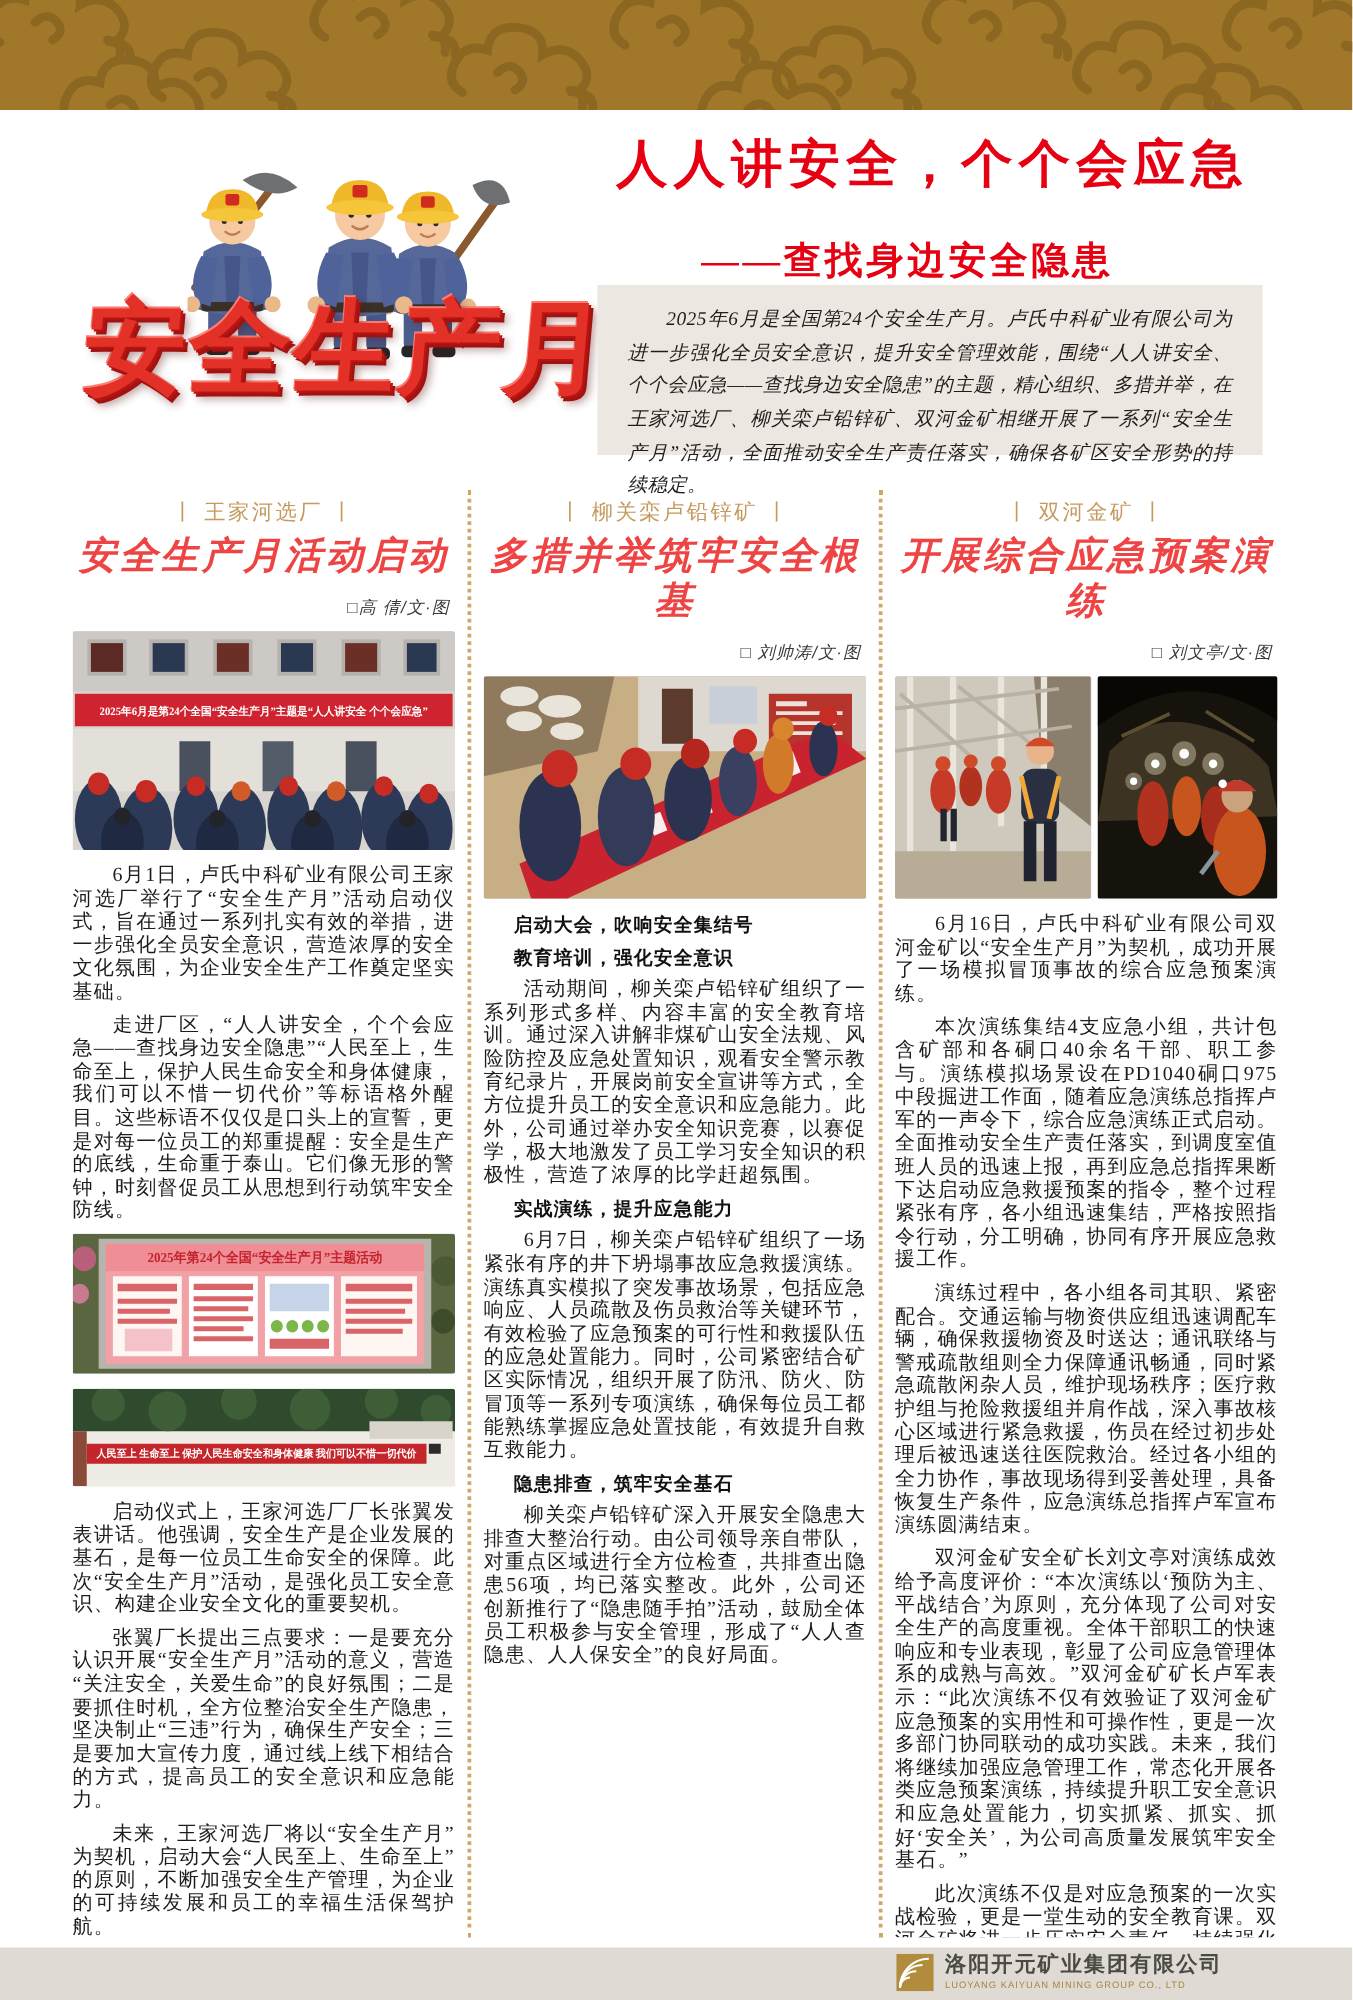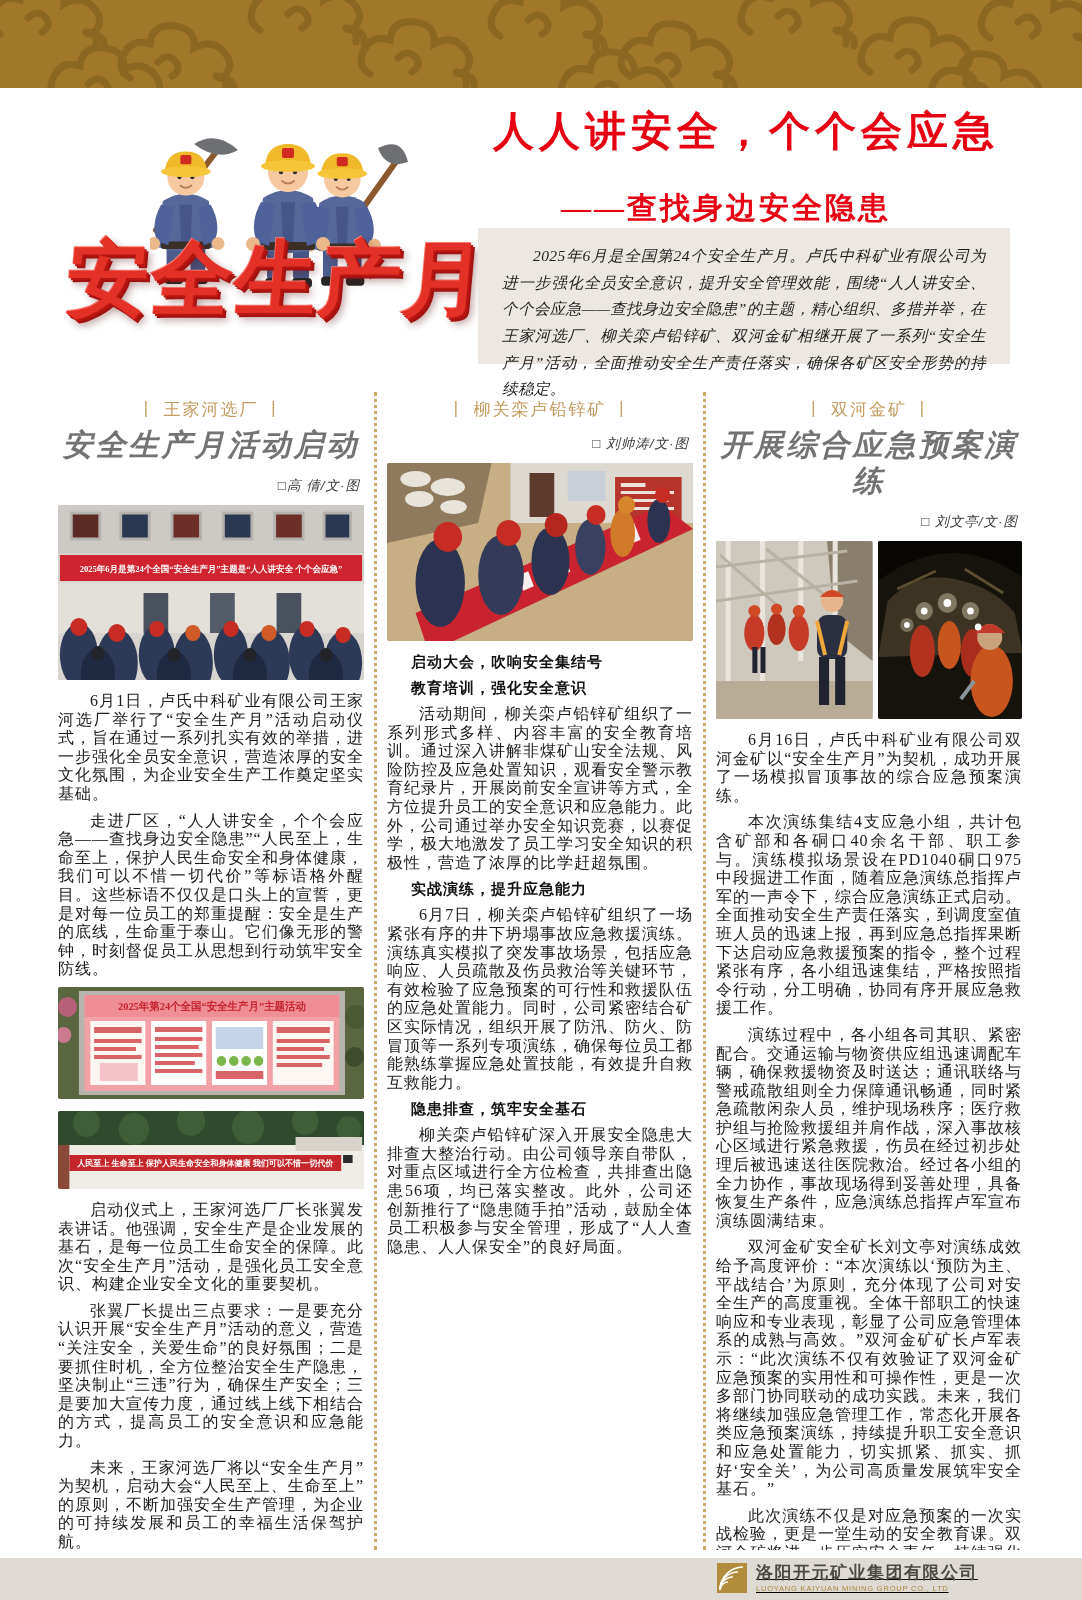--- a/index.html
+++ b/index.html
@@ -23,38 +23,38 @@
              box-sizing:border-box;padding:15px 24px 12px 24px;}
   .intro-box p{margin:0;font-style:italic;font-size:15.5px;line-height:1.72;letter-spacing:.4px;
                color:#1e1e1e;text-indent:2em;text-align:justify;}
 
   
   .columns{position:absolute;left:58px;top:392px;width:966px;height:1158px;display:flex;overflow:hidden;}
   .col{width:306px;flex:0 0 306px;overflow:hidden;}
   .col + .col{border-left:3px dotted #cfa868;margin-left:10px;padding-left:10px;}
   .kicker{text-align:center;font-family:"Liberation Sans", sans-serif;color:#c49a5e;
           font-size:17px;letter-spacing:2px;margin:6px 0 2px;}
-  .col-title{text-align:center;color:#737373;font-weight:bold;font-style:italic;
+  .col-title{text-align:center;color:#ef4444;font-weight:bold;font-style:italic;
              font-size:30px;letter-spacing:3px;margin:6px 0 2px;line-height:1.2;}
   .byline{text-align:right;font-family:"Liberation Sans", sans-serif;font-size:13.5px;color:#3a3a3a;
           margin:14px 4px 10px 0;letter-spacing:1px;font-style:italic;}
   .photo{position:relative;width:100%;margin:2px 0 12px;overflow:hidden;border-radius:2px;background:#ccc;}
   .photo svg{display:block;width:100%;height:100%;}
   .ph-1{height:175px;} .ph-2{height:112px;} .ph-3{height:78px;} .ph-4{height:178px;}
   .photo-pair{display:flex;gap:5px;margin:2px 0 12px;}
   .photo-pair .photo{margin:0;}
   .pp-l{width:52%;height:178px;} .pp-r{width:48%;height:178px;}
   .col p.body{margin:0 0 8px;font-size:16px;line-height:18.6px;letter-spacing:1px;
               color:#1c1c1c;text-indent:2em;text-align:justify;}
   .subhd{font-family:"Liberation Sans", sans-serif;font-weight:bold;font-size:15px;color:#111;
          margin:6px 0 7px;padding-left:1.6em;letter-spacing:1px;}
 
   
   .footer{position:absolute;left:0;bottom:0;width:1082px;height:42px;background:#dfdbd4;}
-  .brand{position:absolute;right:104px;top:5px;display:flex;align-items:flex-end;gap:9px;text-decoration:underline;}
+  .brand{position:absolute;right:104px;top:5px;display:flex;align-items:flex-start;gap:9px;}
   .brand-text .cn{font-family:"Liberation Sans", sans-serif;font-weight:bold;font-size:17px;
                   color:#4c4a45;letter-spacing:1.5px;line-height:1.1;}
   .brand-text .en{font-family:"Liberation Sans", sans-serif;font-size:7.5px;color:#a8853b;
                   letter-spacing:.8px;margin-top:1px;}
 </style>
 </head>
 <body>
 
 <div class="page">
 
@@ -260,20 +260,21 @@
         </svg>
       </div>
 
       <p class="body">启动仪式上，王家河选厂厂长张翼发表讲话。他强调，安全生产是企业发展的基石，是每一位员工生命安全的保障。此次“安全生产月”活动，是强化员工安全意识、构建企业安全文化的重要契机。</p>
       <p class="body">张翼厂长提出三点要求：一是要充分认识开展“安全生产月”活动的意义，营造“关注安全，关爱生命”的良好氛围；二是要抓住时机，全方位整治安全生产隐患，坚决制止“三违”行为，确保生产安全；三是要加大宣传力度，通过线上线下相结合的方式，提高员工的安全意识和应急能力。</p>
       <p class="body">未来，王家河选厂将以“安全生产月”为契机，启动大会“人民至上、生命至上”的原则，不断加强安全生产管理，为企业的可持续发展和员工的幸福生活保驾护航。</p>
     </div>
 
     <div class="col">
       <div class="kicker">丨 柳关栾卢铅锌矿 丨</div>
+      <div class="col-title">多措并举筑牢安全根基</div>
       <div class="byline">□ 刘帅涛/文·图</div>
 
       <div class="photo ph-4">
         <svg viewBox="0 0 322 178" preserveAspectRatio="none">
           <rect width="322" height="178" fill="#c8ae85"></rect>
           <path d="M0 0 h110 l-14 60 -96 20 Z" fill="#8f7a5e"></path>
           <g fill="#e8e4da">
             <ellipse cx="30" cy="16" rx="16" ry="8"></ellipse>
               <ellipse cx="64" cy="24" rx="18" ry="9"></ellipse>
             <ellipse cx="34" cy="36" rx="15" ry="8"></ellipse>

